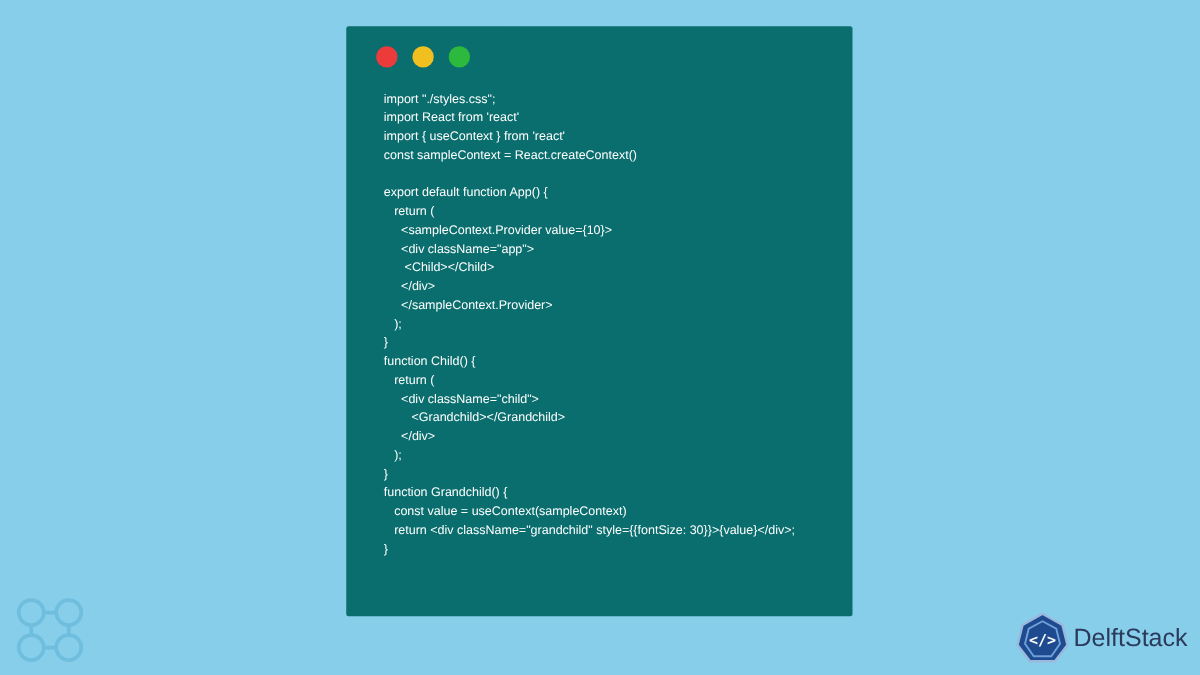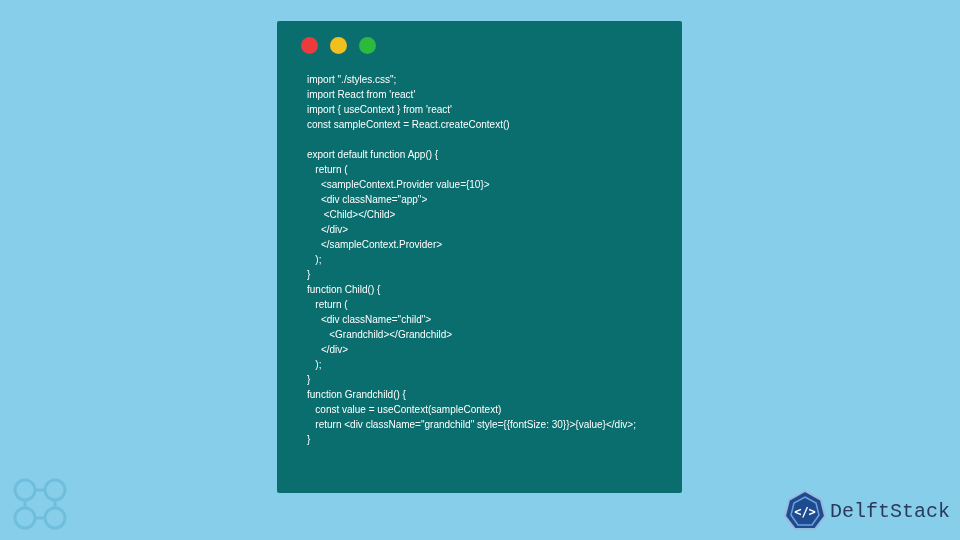--- a/index.html
+++ b/index.html
@@ -48,21 +48,20 @@
     gap: 4px;
   }
   .watermark-logo {
     width: 42px;
     height: 42px;
   }
   .watermark-text {
     font-size: 20px;
     color: #2b3a5b;
     font-weight: 500;
-    font-family: Liberation Mono, monospace;
   }
   .bg-deco {
     position: absolute;
     left: 0;
     bottom: 0;
     width: 80px;
     height: 80px;
     opacity: 0.25;
   }
 </style>

